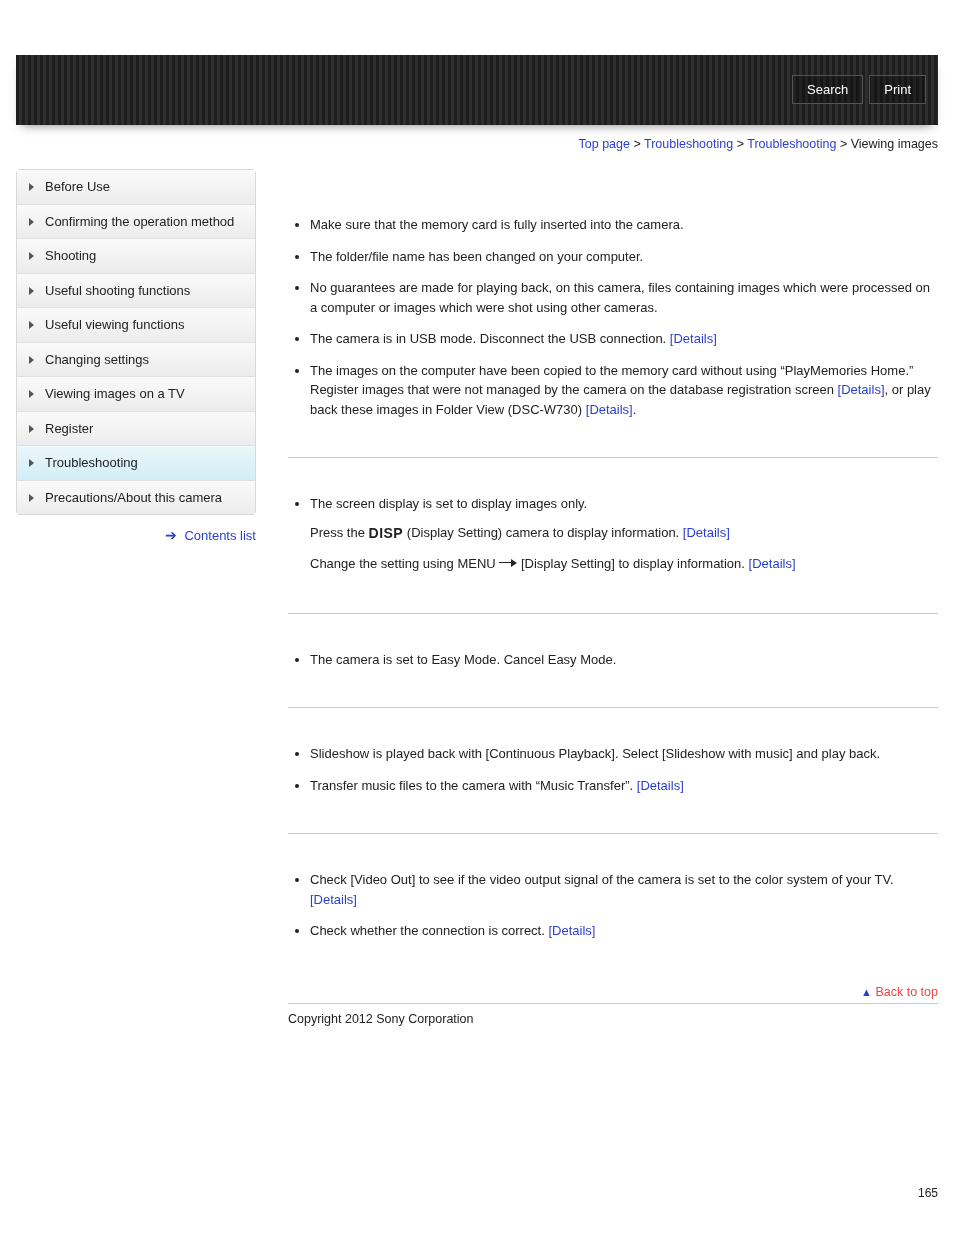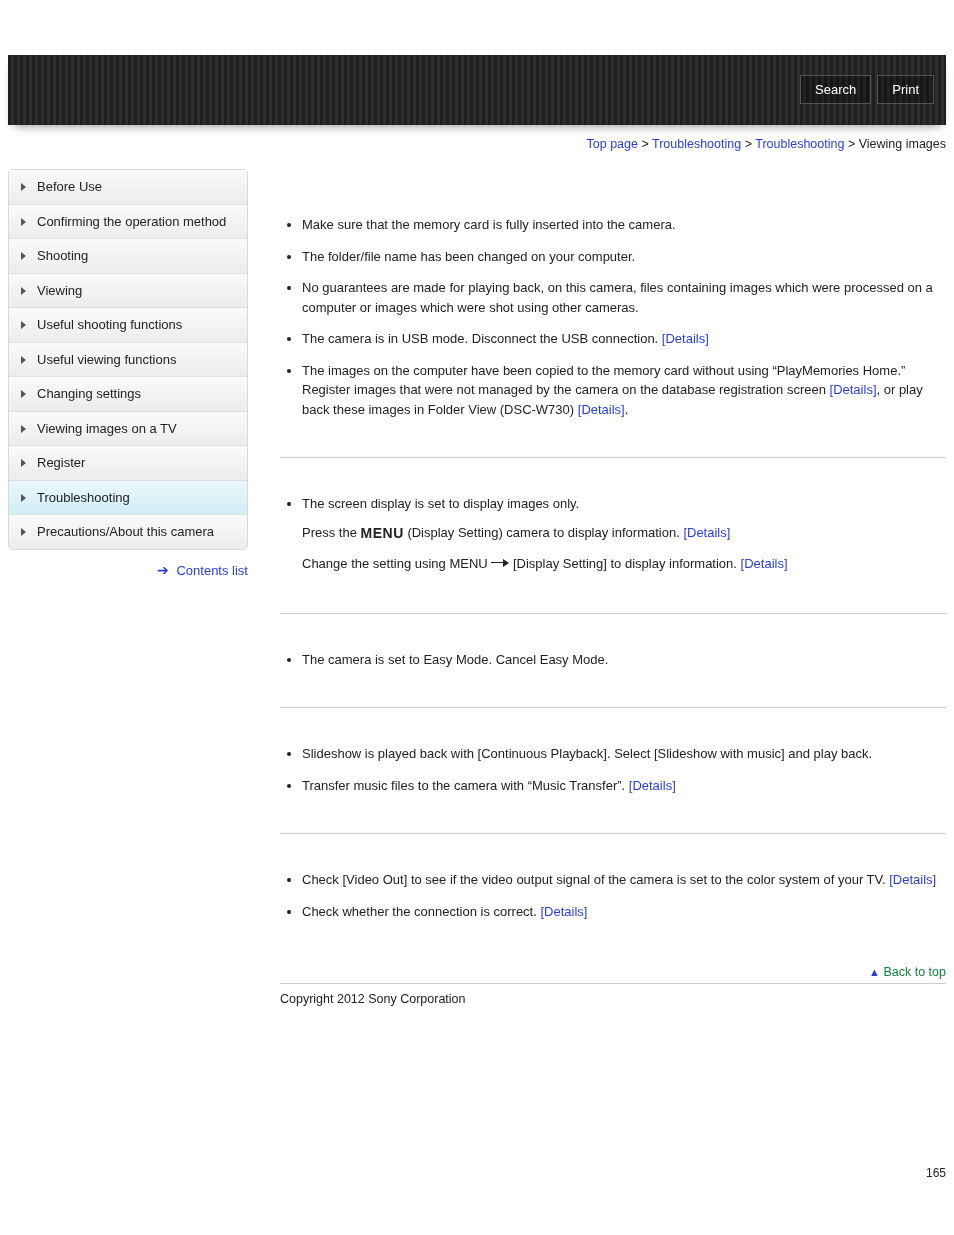--- a/index.html
+++ b/index.html
@@ -1,17 +1,17 @@
 <!DOCTYPE html>
 <html><head>
 <meta charset="utf-8">
 <style>
   * { box-sizing: border-box; margin: 0; padding: 0; }
   body { font-family: Arial, Helvetica, sans-serif; font-size: 13px; color: #222; background: #fff; }
-  .page { width: 954px; margin: 0 auto; padding: 0 8px; }
+  .page { width: 954px; margin: 0 auto; padding: 0 16px; }
   .header {
     margin-top: 55px;
     height: 70px;
     background: repeating-linear-gradient(90deg, #1e1e1e 0 3px, #2e2e2e 3px 6px);
     position: relative;
     box-shadow: 0 6px 10px -6px rgba(0,0,0,.5);
   }
   .header-buttons { position: absolute; right: 12px; top: 20px; display: flex; gap: 6px; }
   .hbtn {
     color: #fff; font-size: 13px; padding: 6px 14px;
@@ -55,21 +55,21 @@
   }
   .menu-arrow::before {
     content: ""; position: absolute; left: 0; top: 3px; width: 13px; height: 1.5px; background: #222;
   }
   .menu-arrow::after {
     content: ""; position: absolute; right: 0; top: 0;
     border-left: 6px solid #222; border-top: 4px solid transparent; border-bottom: 4px solid transparent;
   }
   .backtop { text-align: right; font-size: 12.5px; margin-top: 6px; }
   .backtop .tri { color: #2a3fd0; font-size: 11px; }
-  .backtop a { color: #15803d; text-decoration: none; }
+  .backtop a { color: #ef4444; text-decoration: none; }
   .copyright { font-size: 12.5px; border-top: 1px solid #ccc; padding-top: 8px; margin-top: 4px; }
   .pagenum { text-align: right; font-size: 12px; margin-top: 160px; padding-bottom: 12px; }
 </style>
 </head>
 <body>
 
 <div class="page">
   <div class="header">
     <div class="header-buttons">
       <div class="hbtn">Search</div>
@@ -86,21 +86,20 @@
     <span class="sep"> &gt; </span>
     <span class="current">Viewing images</span>
   </div>
 
   <div class="layout">
     <div class="sidebar">
       <div class="nav" id="nav">
           <div class="nav-item">Before Use</div>
           <div class="nav-item">Confirming the operation method</div>
           <div class="nav-item">Shooting</div>
-          <div class="nav-item">Viewing</div>
           <div class="nav-item">Useful shooting functions</div>
           <div class="nav-item">Useful viewing functions</div>
           <div class="nav-item">Changing settings</div>
           <div class="nav-item">Viewing images on a TV</div>
           <div class="nav-item">Register</div>
           <div class="nav-item active">Troubleshooting</div>
           <div class="nav-item">Precautions/About this camera</div>
         </div>
       <div class="contents-link">
         <span class="arrow">➔</span>
@@ -122,21 +121,21 @@
             <span>The images on the computer have been copied to the memory card without using “PlayMemories Home.” Register images that were not managed by the camera on the database registration screen </span><a class="inline">[Details]</a><span>, or play back these images in Folder View (DSC-W730) </span><a class="inline">[Details]</a><span>.</span>
           </li>
         </ul>
       </div>
 
       <div class="section">
         <ul class="bullets">
           <li>
             <span>The screen display is set to display images only.</span>
             <div class="sub">
-              <span>Press the </span><span class="disp-label">MENU</span><span> (Display Setting) camera to display information. </span><a class="inline">[Details]</a>
+              <span>Press the </span><span class="disp-label">DISP</span><span> (Display Setting) camera to display information. </span><a class="inline">[Details]</a>
             </div>
             <div class="sub">
               <span>Change the setting using MENU </span><span class="menu-arrow"></span><span> [Display Setting] to display information. </span><a class="inline">[Details]</a>
             </div>
           </li>
         </ul>
       </div>
 
       <div class="section">
         <ul class="bullets">

